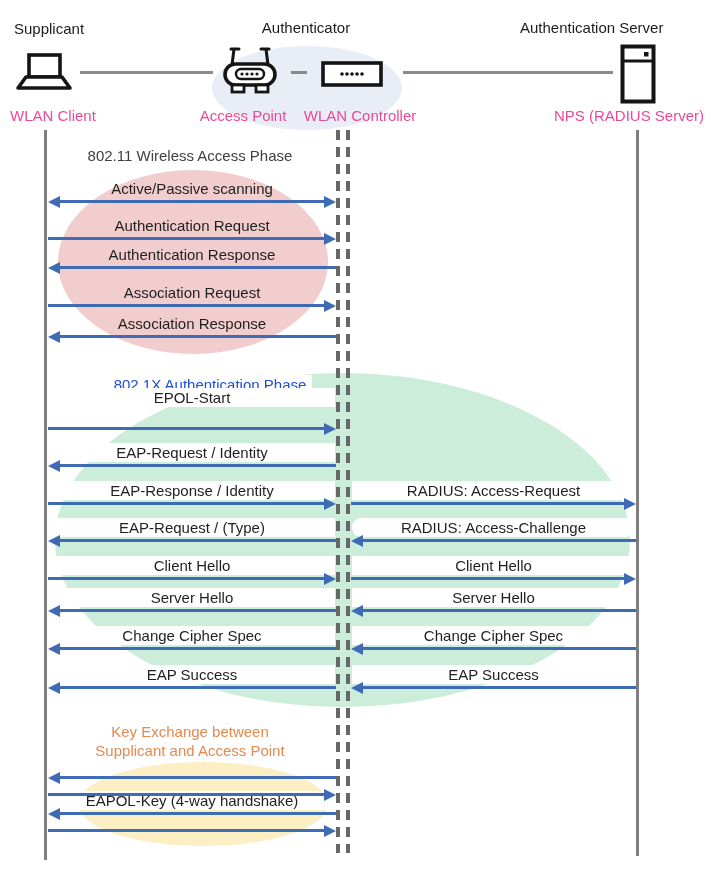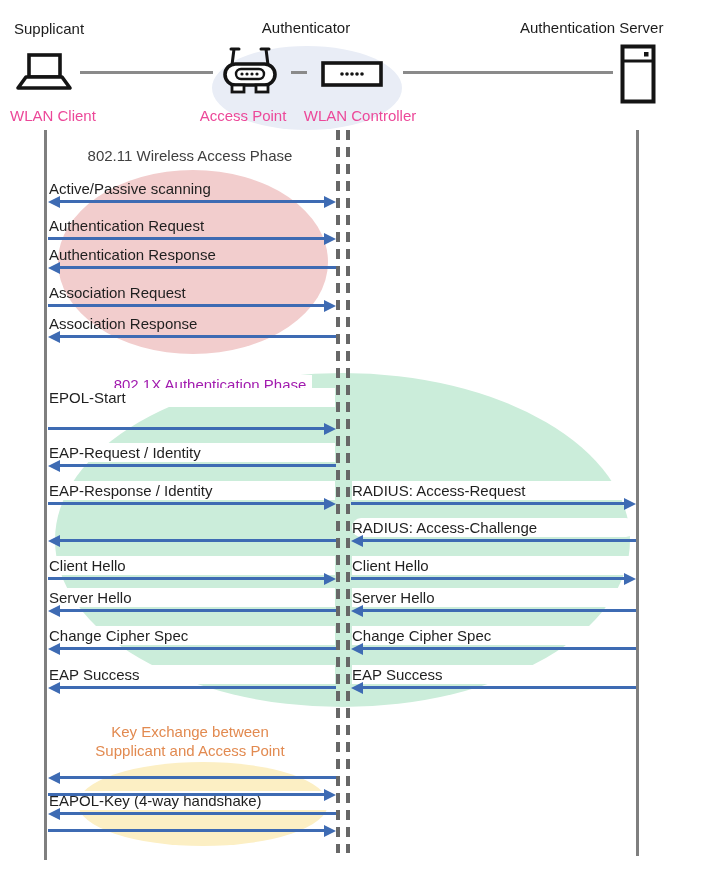--- a/index.html
+++ b/index.html
@@ -11,21 +11,21 @@
   .node-label{position:absolute;font-size:15px;color:#ec4899;white-space:nowrap;}
   .hub-ellipse{position:absolute;border-radius:50%;z-index:0;}
   .connector{position:absolute;height:3px;background:#8a8a8a;z-index:1;}
   .icon{position:absolute;z-index:2;}
   .lifeline{position:absolute;width:3px;background:#7f7f7f;z-index:2;}
   .dashline{position:absolute;width:4px;z-index:6;
     background:repeating-linear-gradient(to bottom,#676767 0 10px,transparent 10px 17px);}
   .phase-ellipse{position:absolute;border-radius:50%;z-index:1;}
   .phase-title{position:absolute;font-size:15px;text-align:center;z-index:4;line-height:19px;white-space:pre-line;}
   .phase-title > span{display:inline-block;padding:0 6px;}
-  .msg-label{position:absolute;font-size:15px;line-height:19px;height:19px;text-align:left;
+  .msg-label{position:absolute;font-size:15px;line-height:19px;height:19px;text-align:center;
     color:#1f1f1f;z-index:4;white-space:nowrap;overflow:visible;}
   .msg-line{position:absolute;height:3px;z-index:5;}
   .head{position:absolute;width:0;height:0;z-index:5;
     border-top:6px solid transparent;border-bottom:6px solid transparent;}
 </style>
 </head>
 <body>
 
 <div id="stage">
 
@@ -68,20 +68,21 @@
 
   <svg class="icon" style="left:620px;top:44px;" width="36" height="60" viewBox="0 0 36 60">
     <rect x="2.5" y="2.5" width="31" height="55" fill="#fff" stroke="#141414" stroke-width="4"></rect>
     <line x1="3" y1="17" x2="33" y2="17" stroke="#141414" stroke-width="3"></line>
     <rect x="24" y="8" width="4.5" height="4.5" fill="#141414"></rect>
   </svg>
 
   <div class="node-label" style="left:10px;top:107px;">WLAN Client</div>
   <div class="node-label" style="left:183px;top:107px;width:120px;text-align:center;">Access Point</div>
   <div class="node-label" style="left:300px;top:107px;width:120px;text-align:center;">WLAN Controller</div>
+  <div class="node-label" style="left:540px;top:107px;width:164px;text-align:right;">NPS (RADIUS Server)</div>
 
   <div class="lifeline" style="left:44px;top:130px;height:730px;"></div>
   <div class="dashline" style="left:336px;top:130px;height:723px;"></div>
   <div class="dashline" style="left:346px;top:130px;height:723px;"></div>
   <div class="lifeline" style="left:636px;top:130px;height:726px;"></div>
 
 <div class="phase-ellipse" style="left: 58px; top: 170px; width: 270px; height: 184px; background: rgb(242, 205, 205);"></div>
     <div class="phase-title" style="left: 60px; top: 146px; width: 260px; color: #404040;"><span>802.11 Wireless Access Phase</span></div>
     <div class="msg-label" style="left: 49px; top: 179px; width: 286px;">Active/Passive scanning</div>
     <div class="msg-line" style="left: 58px; top: 200px; width: 268px; background: rgb(62, 107, 179);"></div>
@@ -93,33 +94,34 @@
     <div class="msg-label" style="left: 49px; top: 245px; width: 286px;">Authentication Response</div>
     <div class="msg-line" style="left: 58px; top: 266px; width: 278px; background: rgb(62, 107, 179);"></div>
     <div class="head" style="left: 48px; top: 262px; border-right: 12px solid rgb(62, 107, 179);"></div>
     <div class="msg-label" style="left: 49px; top: 283px; width: 286px;">Association Request</div>
     <div class="msg-line" style="left: 48px; top: 304px; width: 278px; background: rgb(62, 107, 179);"></div>
     <div class="head" style="left: 324px; top: 300px; border-left: 12px solid rgb(62, 107, 179);"></div>
     <div class="msg-label" style="left: 49px; top: 314px; width: 286px;">Association Response</div>
     <div class="msg-line" style="left: 58px; top: 335px; width: 278px; background: rgb(62, 107, 179);"></div>
     <div class="head" style="left: 48px; top: 331px; border-right: 12px solid rgb(62, 107, 179);"></div>
     <div class="phase-ellipse" style="left: 55px; top: 373px; width: 575px; height: 334px; background: rgb(203, 237, 218);"></div>
-    <div class="phase-title" style="left: 80px; top: 375px; width: 260px; color: #a21caf;"><span style="background: rgb(255, 255, 255);">802.1X Authentication Phase</span></div>
+    <div class="phase-title" style="left: 80px; top: 375px; width: 260px; color: #1d4ed8;"><span style="background: rgb(255, 255, 255);">802.1X Authentication Phase</span></div>
     <div class="msg-label" style="left: 49px; top: 388px; width: 286px; background: rgb(255, 255, 255);">EPOL-Start</div>
     <div class="msg-line" style="left: 48px; top: 427px; width: 278px; background: rgb(62, 107, 179);"></div>
     <div class="head" style="left: 324px; top: 423px; border-left: 12px solid rgb(62, 107, 179);"></div>
     <div class="msg-label" style="left: 49px; top: 443px; width: 286px; background: rgb(255, 255, 255);">EAP-Request / Identity</div>
     <div class="msg-line" style="left: 58px; top: 464px; width: 278px; background: rgb(62, 107, 179);"></div>
     <div class="head" style="left: 48px; top: 460px; border-right: 12px solid rgb(62, 107, 179);"></div>
     <div class="msg-label" style="left: 49px; top: 481px; width: 286px; background: rgb(255, 255, 255);">EAP-Response / Identity</div>
     <div class="msg-line" style="left: 48px; top: 502px; width: 278px; background: rgb(62, 107, 179);"></div>
     <div class="head" style="left: 324px; top: 498px; border-left: 12px solid rgb(62, 107, 179);"></div>
     <div class="msg-label" style="left: 352px; top: 481px; width: 283px; background: rgb(255, 255, 255);">RADIUS: Access-Request</div>
     <div class="msg-line" style="left: 351px; top: 502px; width: 275px; background: rgb(62, 107, 179);"></div>
     <div class="head" style="left: 624px; top: 498px; border-left: 12px solid rgb(62, 107, 179);"></div>
+    <div class="msg-label" style="left: 49px; top: 518px; width: 286px; background: rgb(255, 255, 255);">EAP-Request / (Type)</div>
     <div class="msg-line" style="left: 58px; top: 539px; width: 278px; background: rgb(62, 107, 179);"></div>
     <div class="head" style="left: 48px; top: 535px; border-right: 12px solid rgb(62, 107, 179);"></div>
     <div class="msg-label" style="left: 352px; top: 518px; width: 283px; background: rgb(255, 255, 255); border-radius: 9px;">RADIUS: Access-Challenge</div>
     <div class="msg-line" style="left: 361px; top: 539px; width: 275px; background: rgb(62, 107, 179);"></div>
     <div class="head" style="left: 351px; top: 535px; border-right: 12px solid rgb(62, 107, 179);"></div>
     <div class="msg-label" style="left: 49px; top: 556px; width: 286px; background: rgb(255, 255, 255);">Client Hello</div>
     <div class="msg-line" style="left: 48px; top: 577px; width: 278px; background: rgb(62, 107, 179);"></div>
     <div class="head" style="left: 324px; top: 573px; border-left: 12px solid rgb(62, 107, 179);"></div>
     <div class="msg-label" style="left: 352px; top: 556px; width: 283px; background: rgb(255, 255, 255);">Client Hello</div>
     <div class="msg-line" style="left: 351px; top: 577px; width: 275px; background: rgb(62, 107, 179);"></div>

